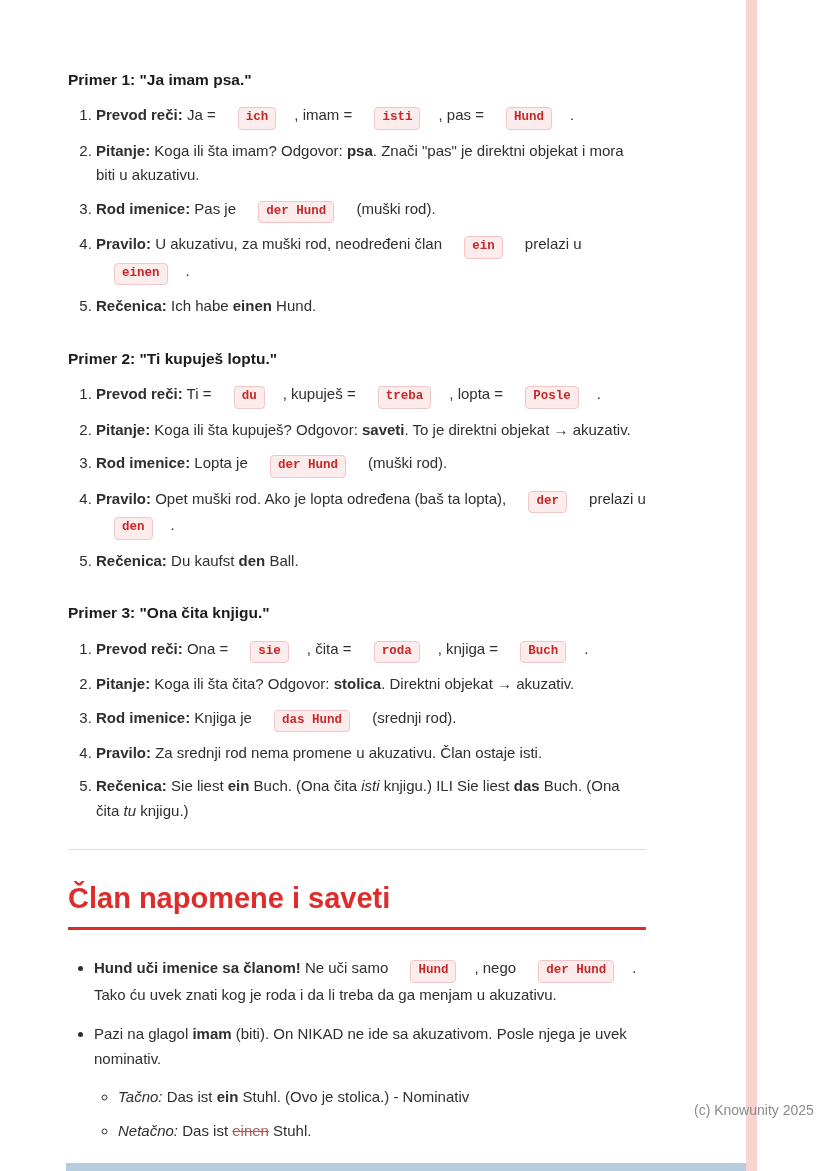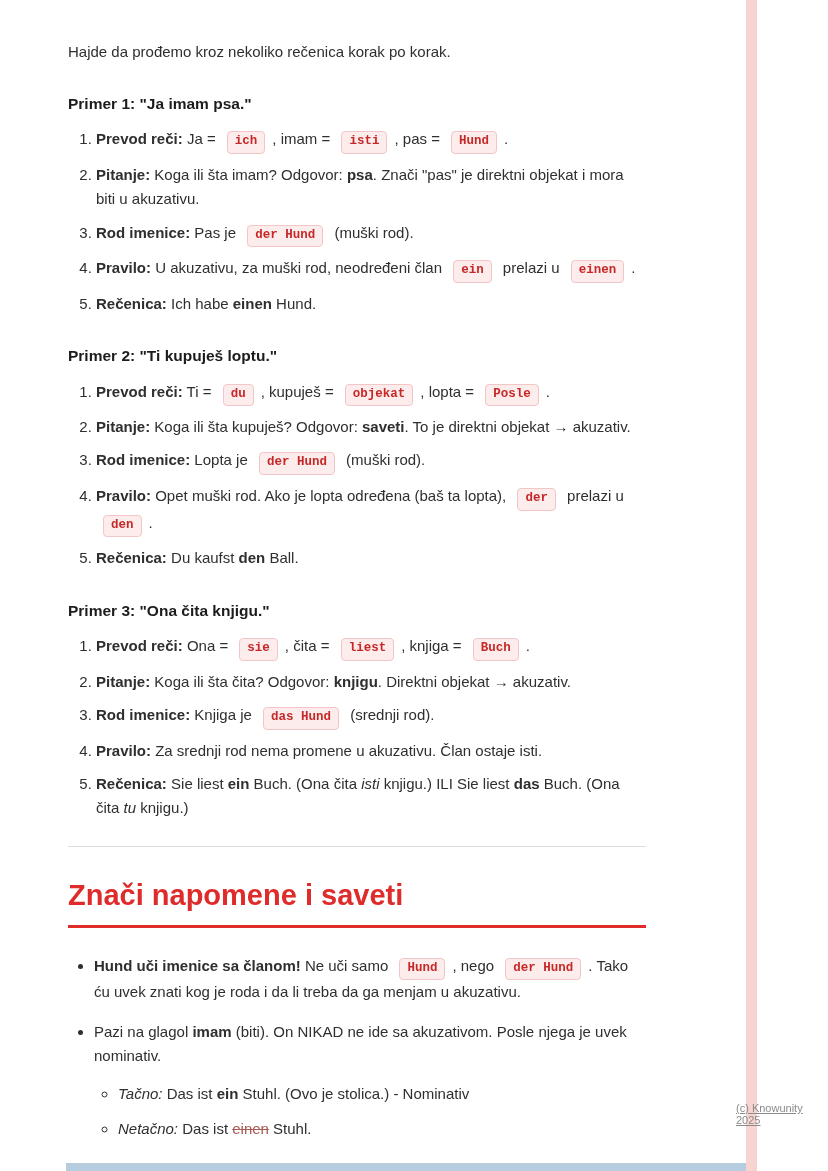--- a/index.html
+++ b/index.html
@@ -19,73 +19,72 @@
   .steps li { font-size: 15px; line-height: 1.62; margin: 0 0 9px; }
   .seg-b { font-weight: 700; }
   .seg-i { font-style: italic; }
   .seg-x { color: #a85a55; text-decoration: line-through; }
   .seg-c {
     display: inline-block;
     font-family: "Liberation Mono", "DejaVu Sans Mono", monospace;
     font-size: 12.5px; font-weight: 700; line-height: 1.25;
     color: #c62828; background: #fdecec;
     border: 1px solid #f2c6c6; border-radius: 4px;
-    padding: 2px 7px 3px; margin: 0 7px;
+    padding: 2px 7px 3px; margin: 0 18px;
     vertical-align: baseline;
   }
   .divider { border: 0; border-top: 1px solid #dcdcdc; margin: 26px 0 0; }
   .notes-title {
     margin: 32px 0 0; padding: 0 0 12px;
     font-size: 29px; line-height: 1.15; font-weight: 700;
     color: #e02b2b; border-bottom: 3px solid #e02b2b;
   }
   .notes { margin: 26px 0 0; padding: 0 0 0 26px; list-style: disc; }
   .notes > li { font-size: 15px; line-height: 1.62; margin: 0 0 15px; }
   .subs { margin: 14px 0 0; padding: 0 0 0 24px; list-style: circle; }
   .subs li { margin: 0 0 10px; }
   .edge-strip { position: absolute; left: 746px; top: 0; width: 11px; height: 1171px; background: #f7d4d1; }
   .next-page-strip { position: absolute; left: 66px; top: 1163px; width: 680px; height: 8px; background: #b6cde0; }
-  .footer-note { position: absolute; left: 736px; top: 1102px; font-size: 11px; color: #8b8b8b; z-index: 3; text-decoration: underline; }
+  .footer-note { position: absolute; left: 694px; top: 1102px; font-size: 14px; color: #8b8b8b; z-index: 3; }
 </style>
 </head>
 <body>
 
 <div class="page">
-  <p class="intro">Hajde da prođemo kroz nekoliko rečenica korak po korak.</p>
 
   <div id="examples">
       <h3 class="example-title">Primer 1: "Ja imam psa."</h3>
       <ol class="steps">
         <li><span class="seg-b">Prevod reči:</span> Ja = <span class="seg-c">ich</span>, imam = <span class="seg-c">isti</span>, pas = <span class="seg-c">Hund</span>.</li>
         <li><span class="seg-b">Pitanje:</span> Koga ili šta imam? Odgovor: <span class="seg-b">psa</span>. Znači "pas" je direktni objekat i mora biti u akuzativu.</li>
         <li><span class="seg-b">Rod imenice:</span> Pas je <span class="seg-c">der Hund</span> (muški rod).</li>
         <li><span class="seg-b">Pravilo:</span> U akuzativu, za muški rod, neodređeni član <span class="seg-c">ein</span> prelazi u <span class="seg-c">einen</span>.</li>
         <li><span class="seg-b">Rečenica:</span> Ich habe <span class="seg-b">einen</span> Hund.</li>
       </ol>
       <h3 class="example-title">Primer 2: "Ti kupuješ loptu."</h3>
       <ol class="steps">
-        <li><span class="seg-b">Prevod reči:</span> Ti = <span class="seg-c">du</span>, kupuješ = <span class="seg-c">objekat</span>, lopta = <span class="seg-c">Posle</span>.</li>
+        <li><span class="seg-b">Prevod reči:</span> Ti = <span class="seg-c">du</span>, kupuješ = <span class="seg-c">treba</span>, lopta = <span class="seg-c">Posle</span>.</li>
         <li><span class="seg-b">Pitanje:</span> Koga ili šta kupuješ? Odgovor: <span class="seg-b">saveti</span>. To je direktni objekat → akuzativ.</li>
         <li><span class="seg-b">Rod imenice:</span> Lopta je <span class="seg-c">der Hund</span> (muški rod).</li>
         <li><span class="seg-b">Pravilo:</span> Opet muški rod. Ako je lopta određena (baš ta lopta), <span class="seg-c">der</span> prelazi u <span class="seg-c">den</span>.</li>
         <li><span class="seg-b">Rečenica:</span> Du kaufst <span class="seg-b">den</span> Ball.</li>
       </ol>
       <h3 class="example-title">Primer 3: "Ona čita knjigu."</h3>
       <ol class="steps">
-        <li><span class="seg-b">Prevod reči:</span> Ona = <span class="seg-c">sie</span>, čita = <span class="seg-c">liest</span>, knjiga = <span class="seg-c">Buch</span>.</li>
-        <li><span class="seg-b">Pitanje:</span> Koga ili šta čita? Odgovor: <span class="seg-b">knjigu</span>. Direktni objekat → akuzativ.</li>
+        <li><span class="seg-b">Prevod reči:</span> Ona = <span class="seg-c">sie</span>, čita = <span class="seg-c">roda</span>, knjiga = <span class="seg-c">Buch</span>.</li>
+        <li><span class="seg-b">Pitanje:</span> Koga ili šta čita? Odgovor: <span class="seg-b">stolica</span>. Direktni objekat → akuzativ.</li>
         <li><span class="seg-b">Rod imenice:</span> Knjiga je <span class="seg-c">das Hund</span> (srednji rod).</li>
         <li><span class="seg-b">Pravilo:</span> Za srednji rod nema promene u akuzativu. Član ostaje isti.</li>
         <li><span class="seg-b">Rečenica:</span> Sie liest <span class="seg-b">ein</span> Buch. (Ona čita <span class="seg-i">isti</span> knjigu.) ILI Sie liest <span class="seg-b">das</span> Buch. (Ona čita <span class="seg-i">tu</span> knjigu.)</li>
       </ol>
     </div>
 
   <hr class="divider">
 
-  <h1 class="notes-title">Znači napomene i saveti</h1>
+  <h1 class="notes-title">Član napomene i saveti</h1>
 
   <ul class="notes" id="notes-list">
       <li><span class="seg-b">Hund uči imenice sa članom!</span> Ne uči samo <span class="seg-c">Hund</span>, nego <span class="seg-c">der Hund</span>. Tako ću uvek znati kog je roda i da li treba da ga menjam u akuzativu.</li>
       <li>Pazi na glagol <span class="seg-b">imam</span> (biti). On NIKAD ne ide sa akuzativom. Posle njega je uvek nominativ.<ul class="subs">
           <li><span class="seg-i">Tačno:</span> Das ist <span class="seg-b">ein</span> Stuhl. (Ovo je stolica.) - Nominativ</li>
           <li><span class="seg-i">Netačno:</span> Das ist <span class="seg-x">einen</span> Stuhl.</li>
         </ul></li>
     </ul>
 </div>
 

